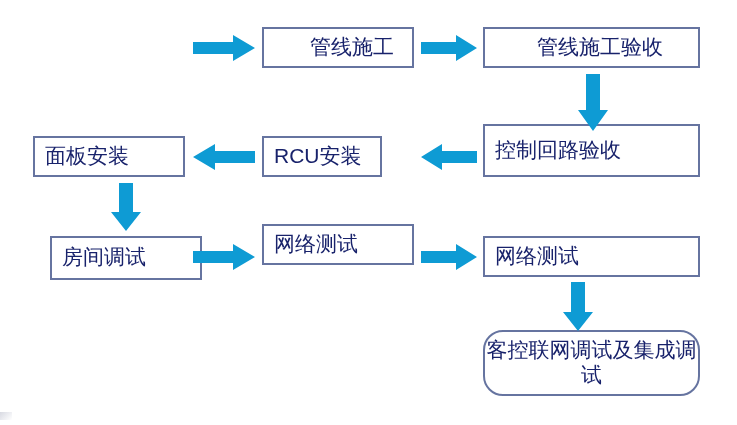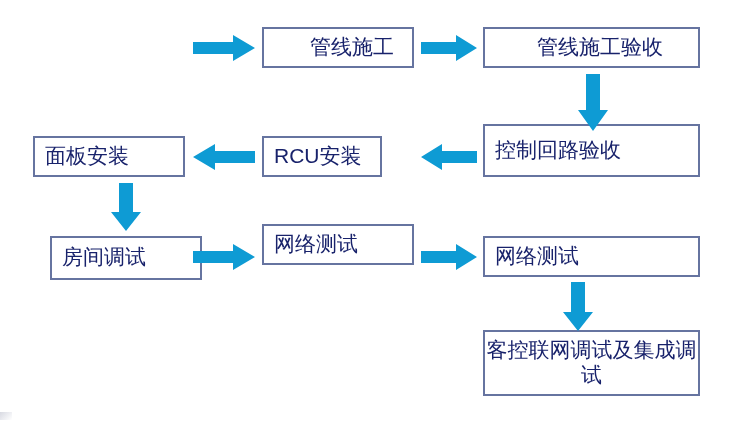--- a/index.html
+++ b/index.html
@@ -117,21 +117,21 @@
   </div>
 
   <div class="node align-left" style="left:262px; top:224px; width:152px; height:41px;">
     <span class="label"><span>网络测试</span></span>
   </div>
 
   <div class="node align-left" style="left:483px; top:236px; width:217px; height:41px;">
     <span class="label"><span>网络测试</span></span>
   </div>
 
-  <div class="node align-center two-line" style="left:483px; top:330px; width:217px; height:66px;">
+  <div class="node align-center two-line" style="left:483px; top:330px; width:217px; height:66px;border-radius:20px;">
     <span class="label"><span>客控联网调试及集成调试</span></span>
   </div>
 
   <div class="arrow" style="left:193px; top:35px;">
     <svg width="62" height="26" viewBox="0 0 62 26" aria-hidden="true">
       <polygon points="0,7 40,7 40,0 62,13 40,26 40,19 0,19" fill="#0E9BD4"></polygon>
     </svg>
   </div>
 
   <div class="arrow" style="left:421px; top:35px;">

